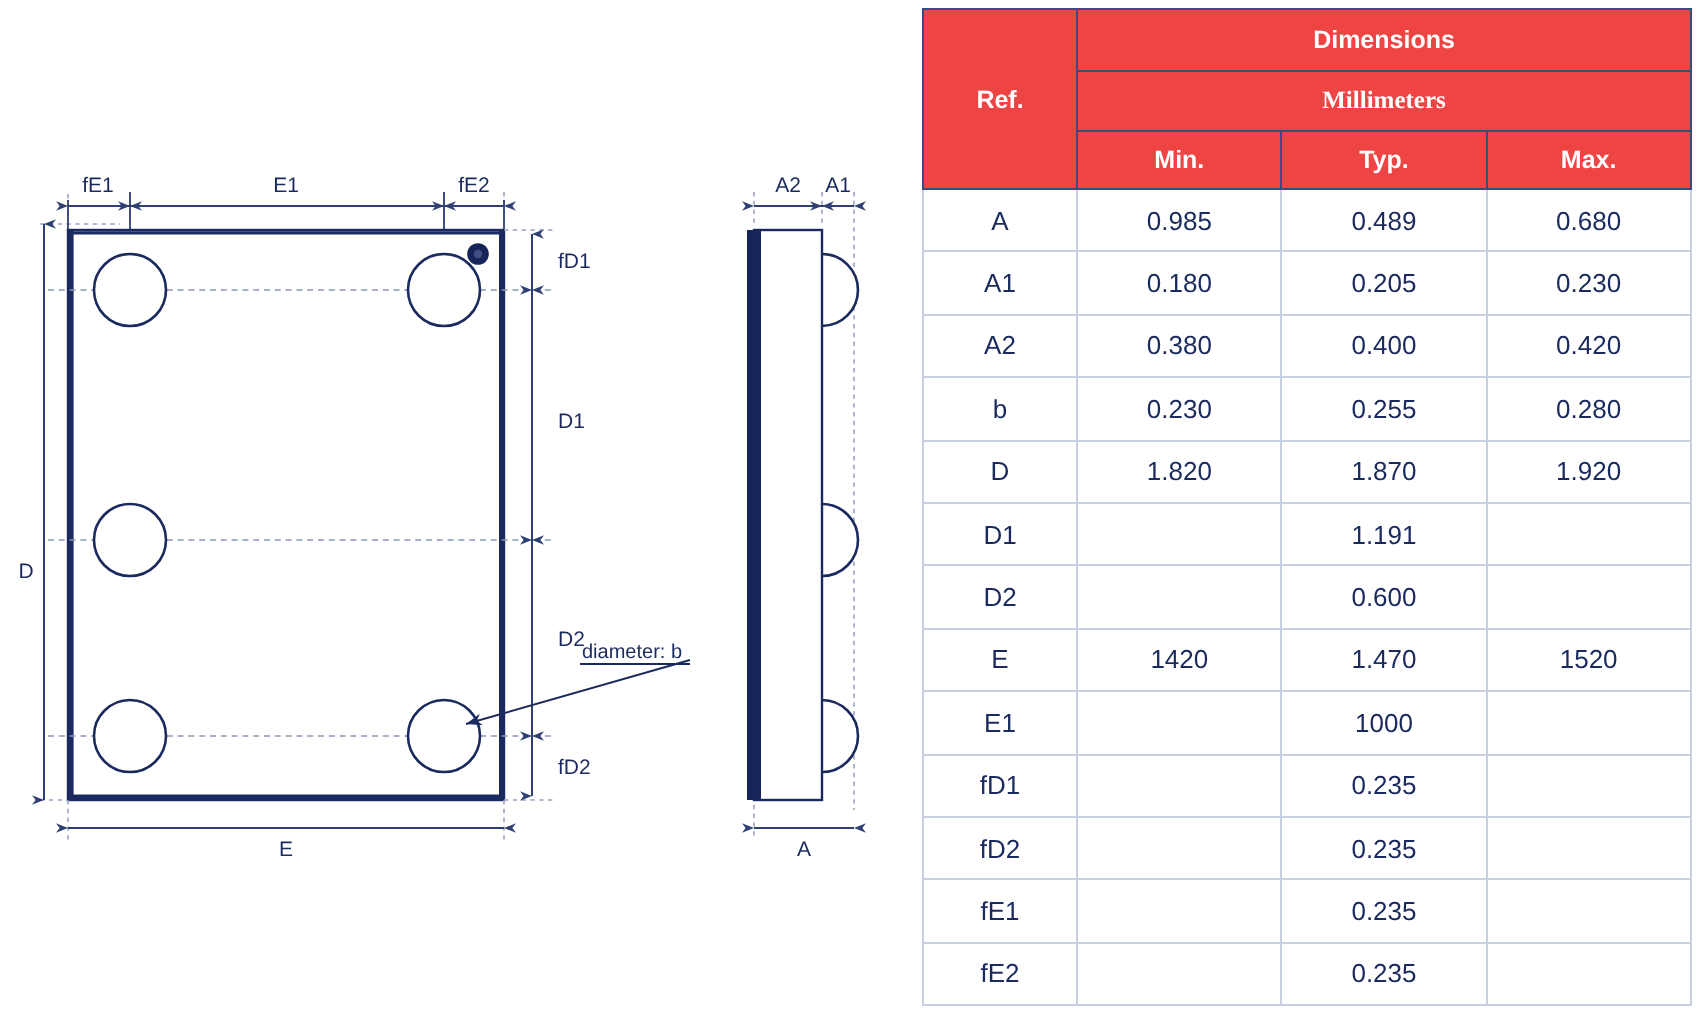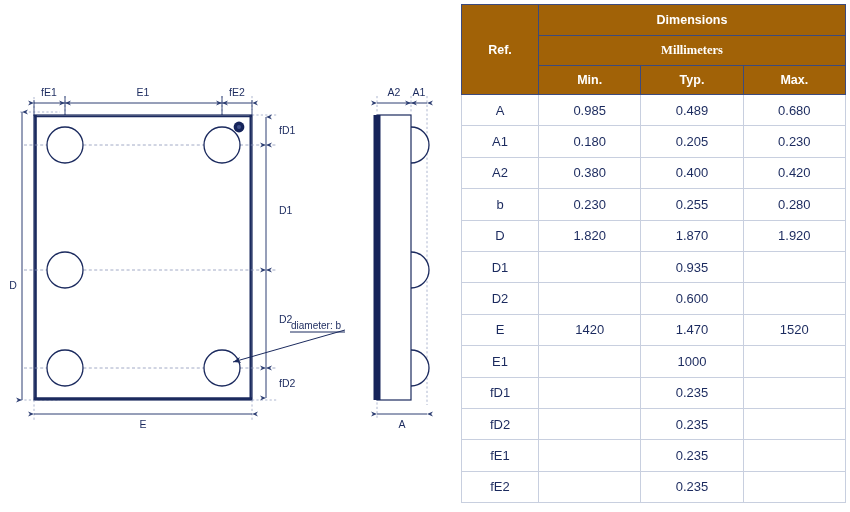--- a/index.html
+++ b/index.html
@@ -30,21 +30,21 @@
     table-layout:fixed;
     font-size:12.5px;
   }
   table.dim th,table.dim td{
     border:1px solid #c8cfdf;
     text-align:center;
     vertical-align:middle;
     padding:0;
   }
   table.dim thead th{
-    background:#a16207;
+    background:#ef4444;
     color:#ffffff;
     font-weight:bold;
     border:1px solid #3c4a7d;
     font-size:12.5px;
   }
   th.hdr-ref{width:76px;margin-left:18px;}
   th.hdr-min{width:100px;}
   th.hdr-typ{width:106px;}
   th.hdr-max{width:103px;}
   tr.hrow1 th{height:30px;}
@@ -240,21 +240,21 @@
         </tr>
         <tr>
           <td class="refcell">D</td>
           <td>1.820</td>
           <td>1.870</td>
           <td>1.920</td>
         </tr>
         <tr>
           <td class="refcell">D1</td>
           <td></td>
-          <td>0.935</td>
+          <td>1.191</td>
           <td></td>
         </tr>
         <tr>
           <td class="refcell">D2</td>
           <td></td>
           <td>0.600</td>
           <td></td>
         </tr>
         <tr>
           <td class="refcell">E</td>

